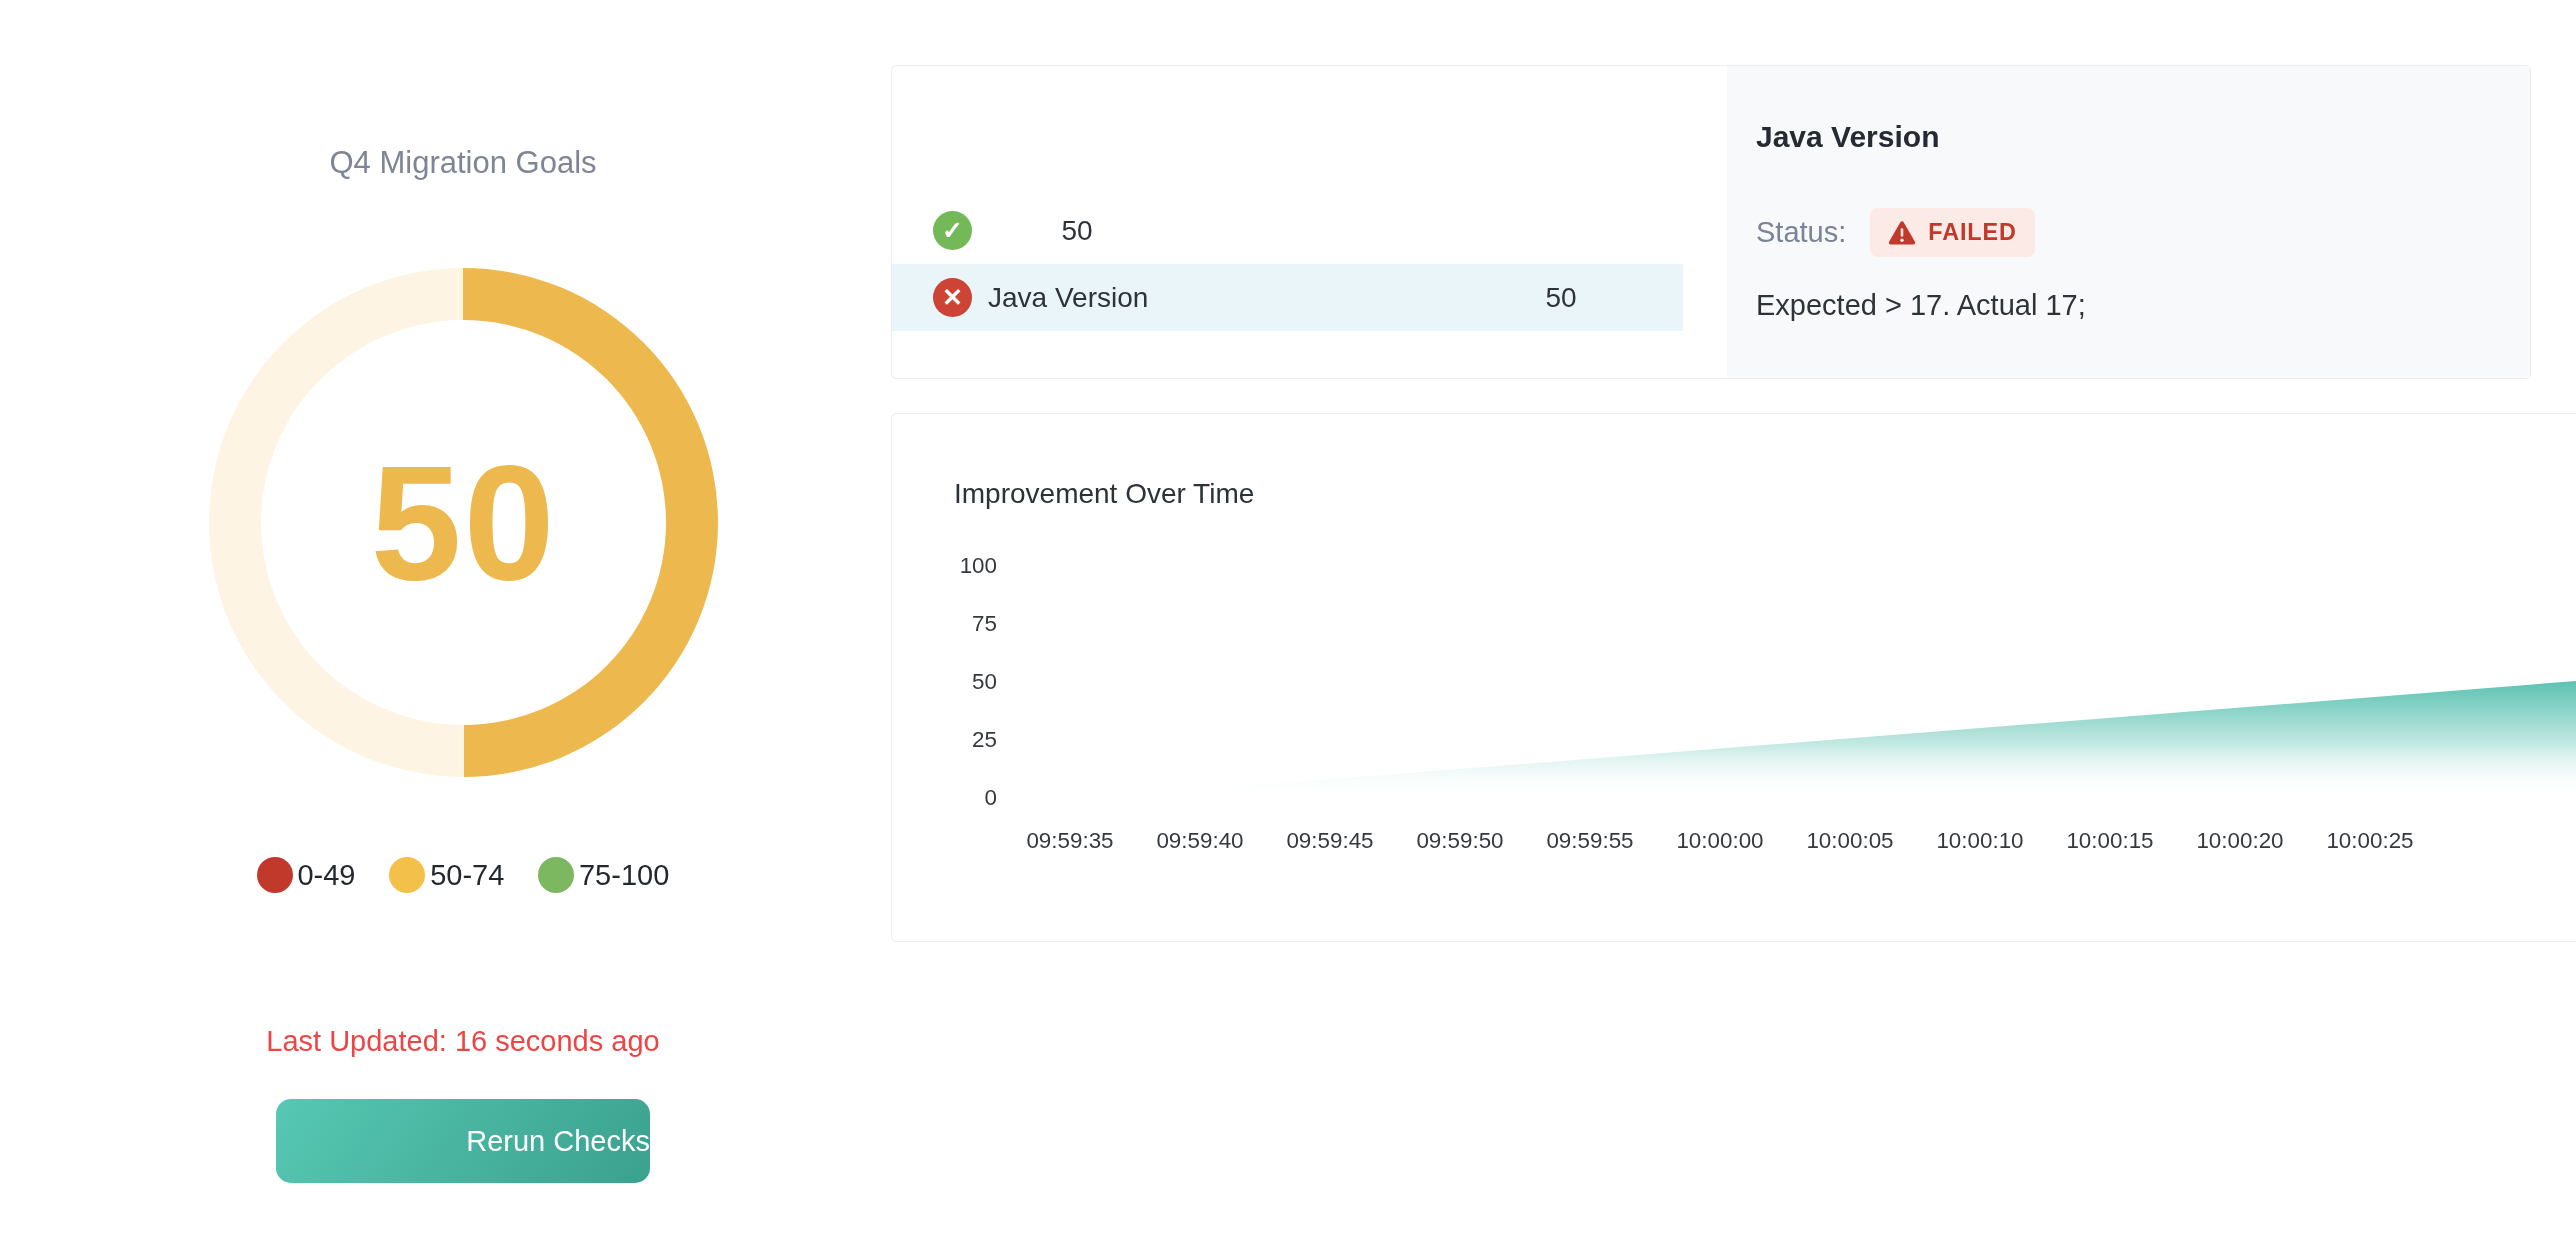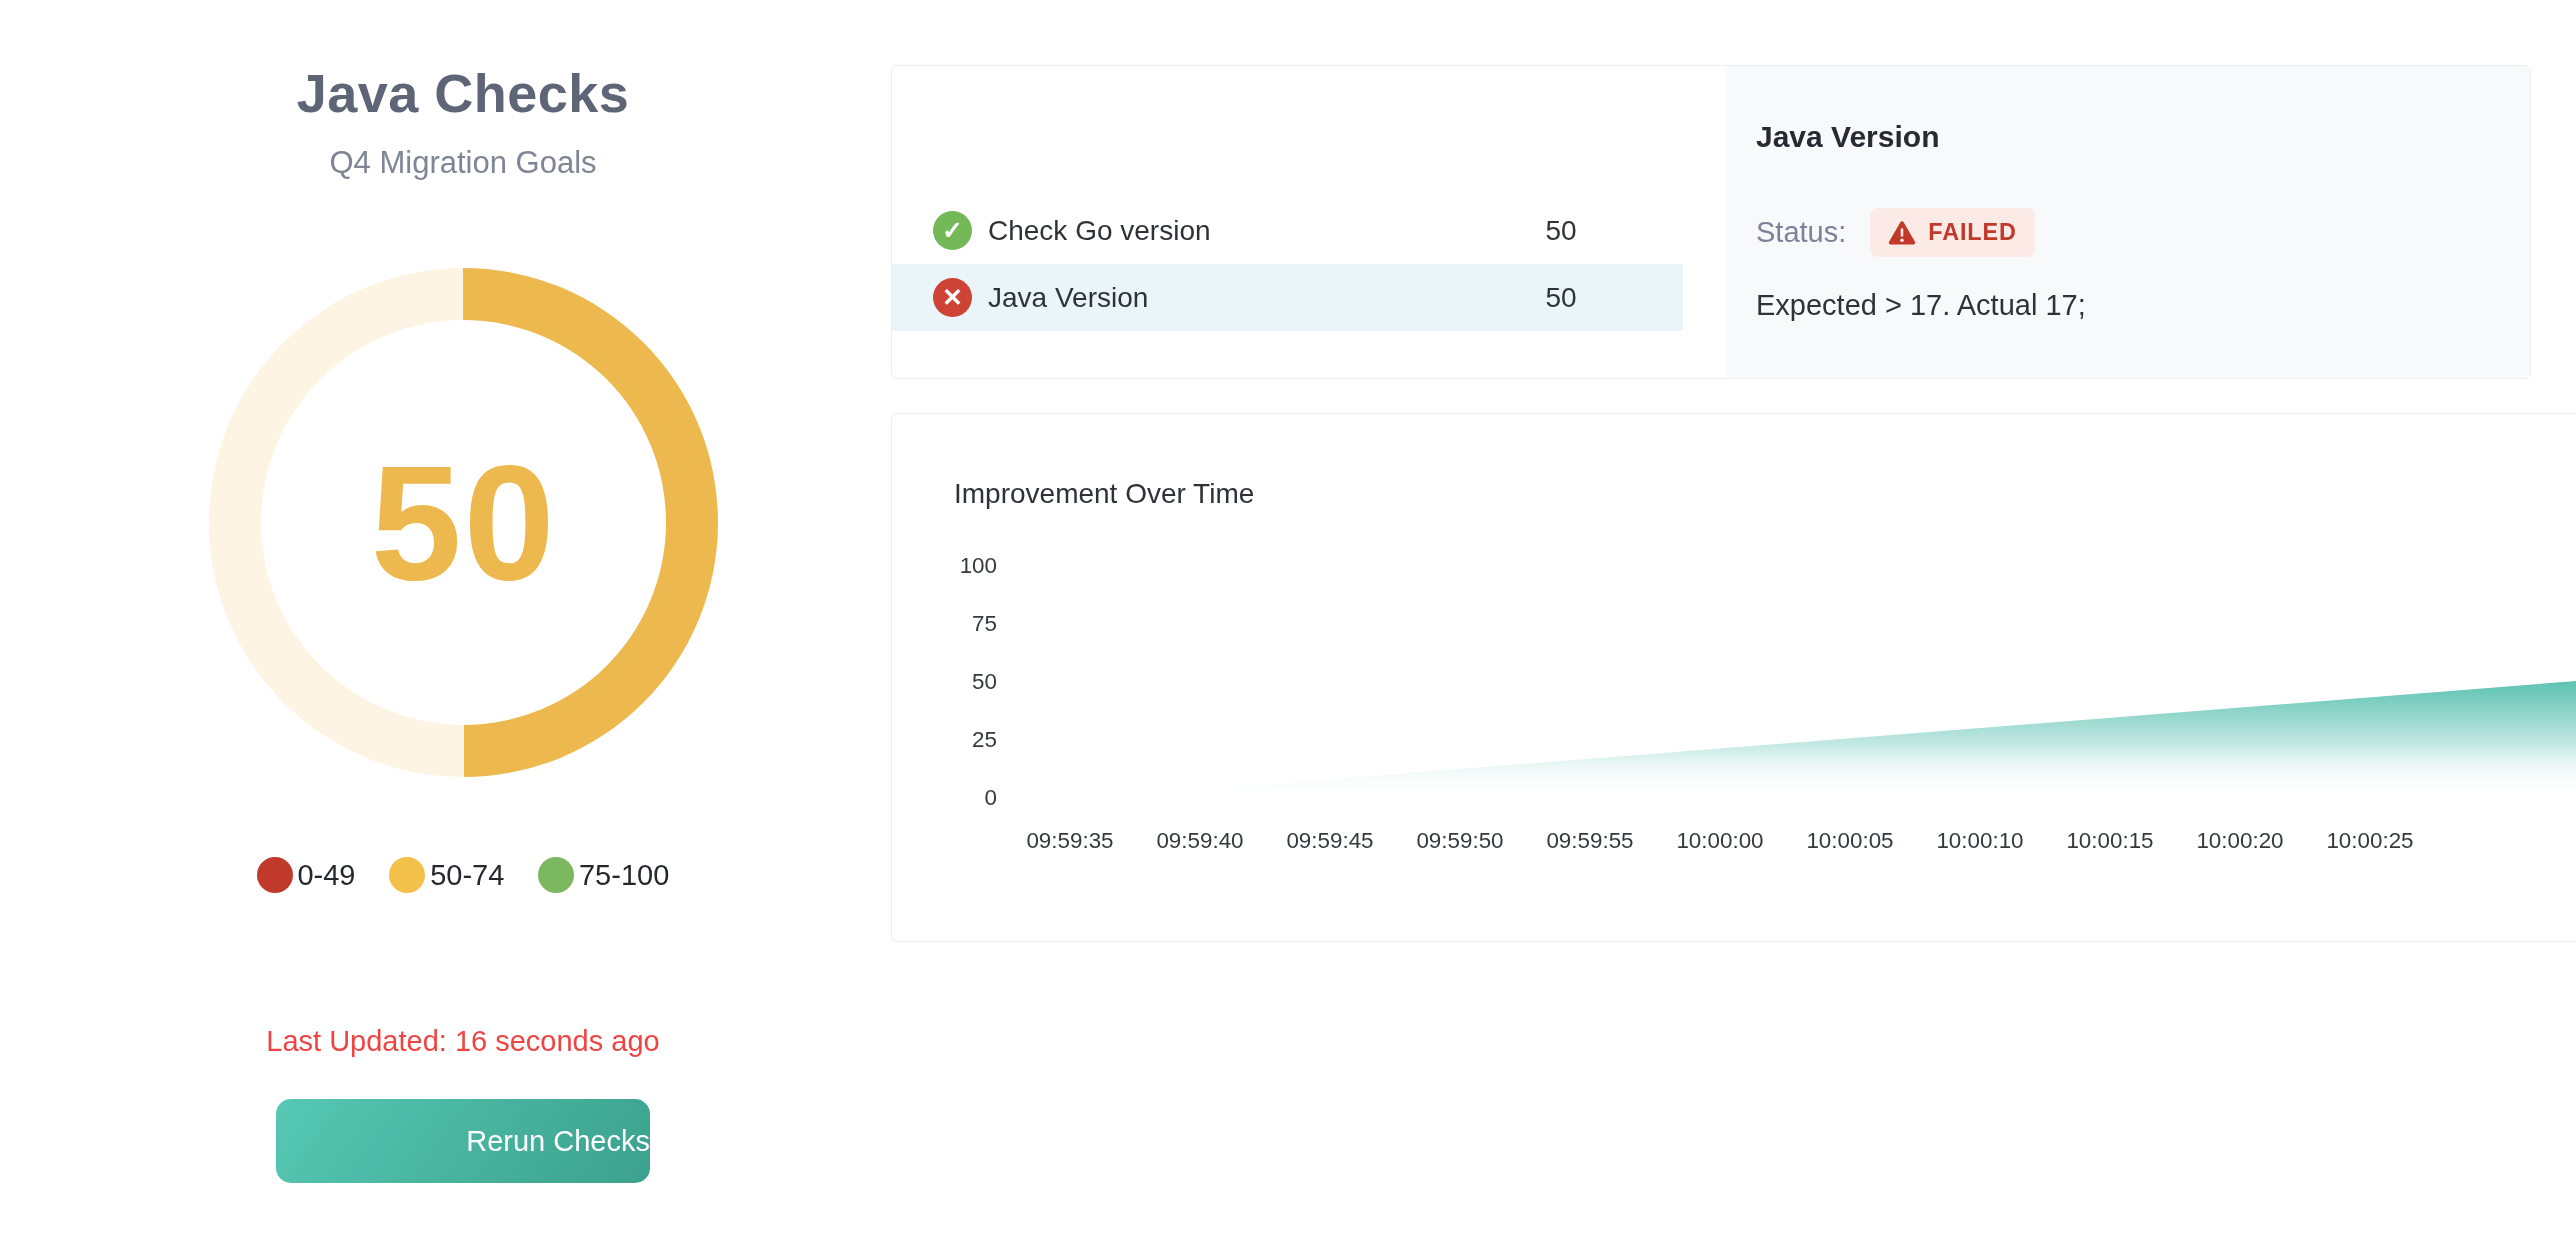--- a/index.html
+++ b/index.html
@@ -76,21 +76,20 @@
   .xtick{position:absolute; top:414px; transform:translateX(-50%); font-size:22.4px;
     color:var(--axis-label); white-space:nowrap;margin-left:38px;}
   .g0{stop-opacity:.95;} .g1{stop-opacity:.35;} .g2{stop-opacity:0;}
 </style>
 </head>
 <body>
 
 <div class="app">
 
   <section class="left-panel">
-    <h1 class="page-title">Java Checks</h1>
     <div class="page-subtitle">Q4 Migration Goals</div>
 
     <div class="donut" id="donut" style="background: conic-gradient(rgb(237, 185, 78) 0deg, rgb(237, 185, 78) 50%, rgb(253, 244, 227) 50%, rgb(253, 244, 227) 100%);">
       <div class="donut-hole">
         <span class="score">50</span>
       </div>
     </div>
 
     <div class="legend">
       <span class="legend-item">
@@ -108,21 +107,20 @@
     </div>
 
     <div class="last-updated">Last Updated: 16 seconds ago</div>
     <button class="rerun">Rerun Checks</button>
   </section>
 
   <section class="card checks-card">
     <div class="checks-table">
       <div class="trow r0">
         <span class="status-dot pass">✓</span>
-        <span class="row-name">Check Go version</span>
         <span class="col-weight">50</span>
       </div>
       <div class="trow r1 selected">
         <span class="status-dot fail">✕</span>
         <span class="row-name">Java Version</span>
         <span class="col-weight">50</span>
       </div>
     </div>
 
     <div class="details">

